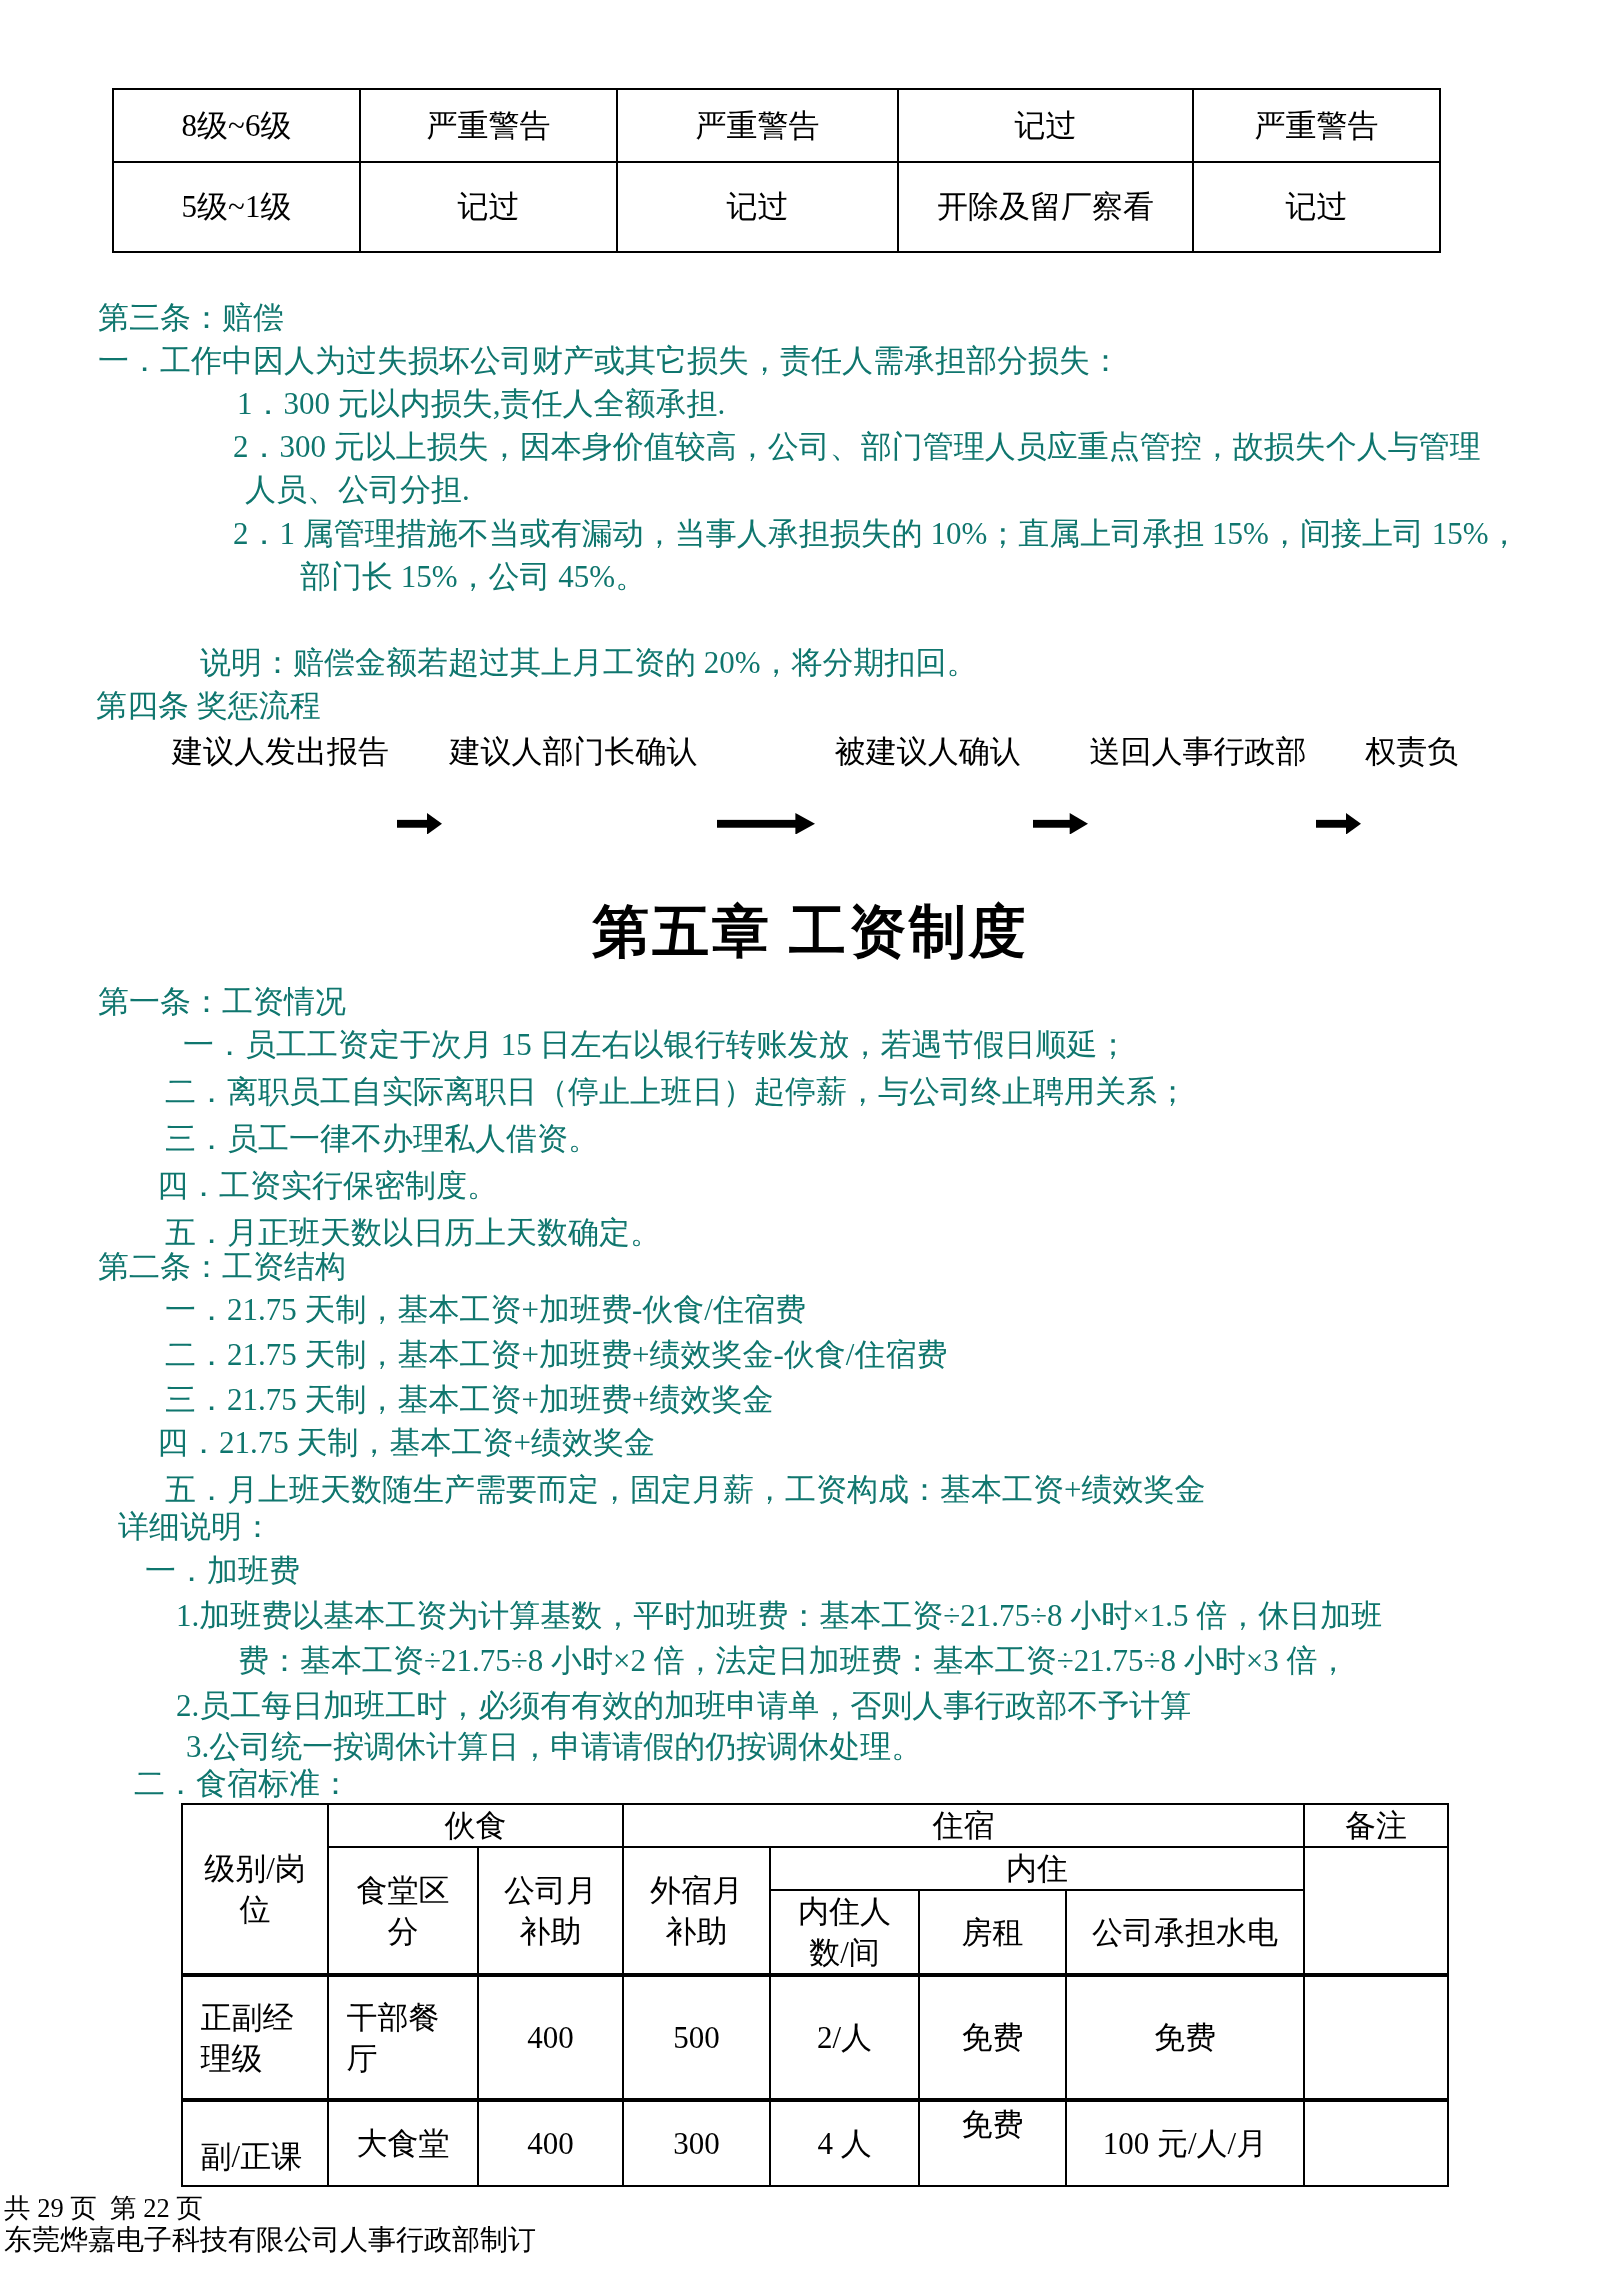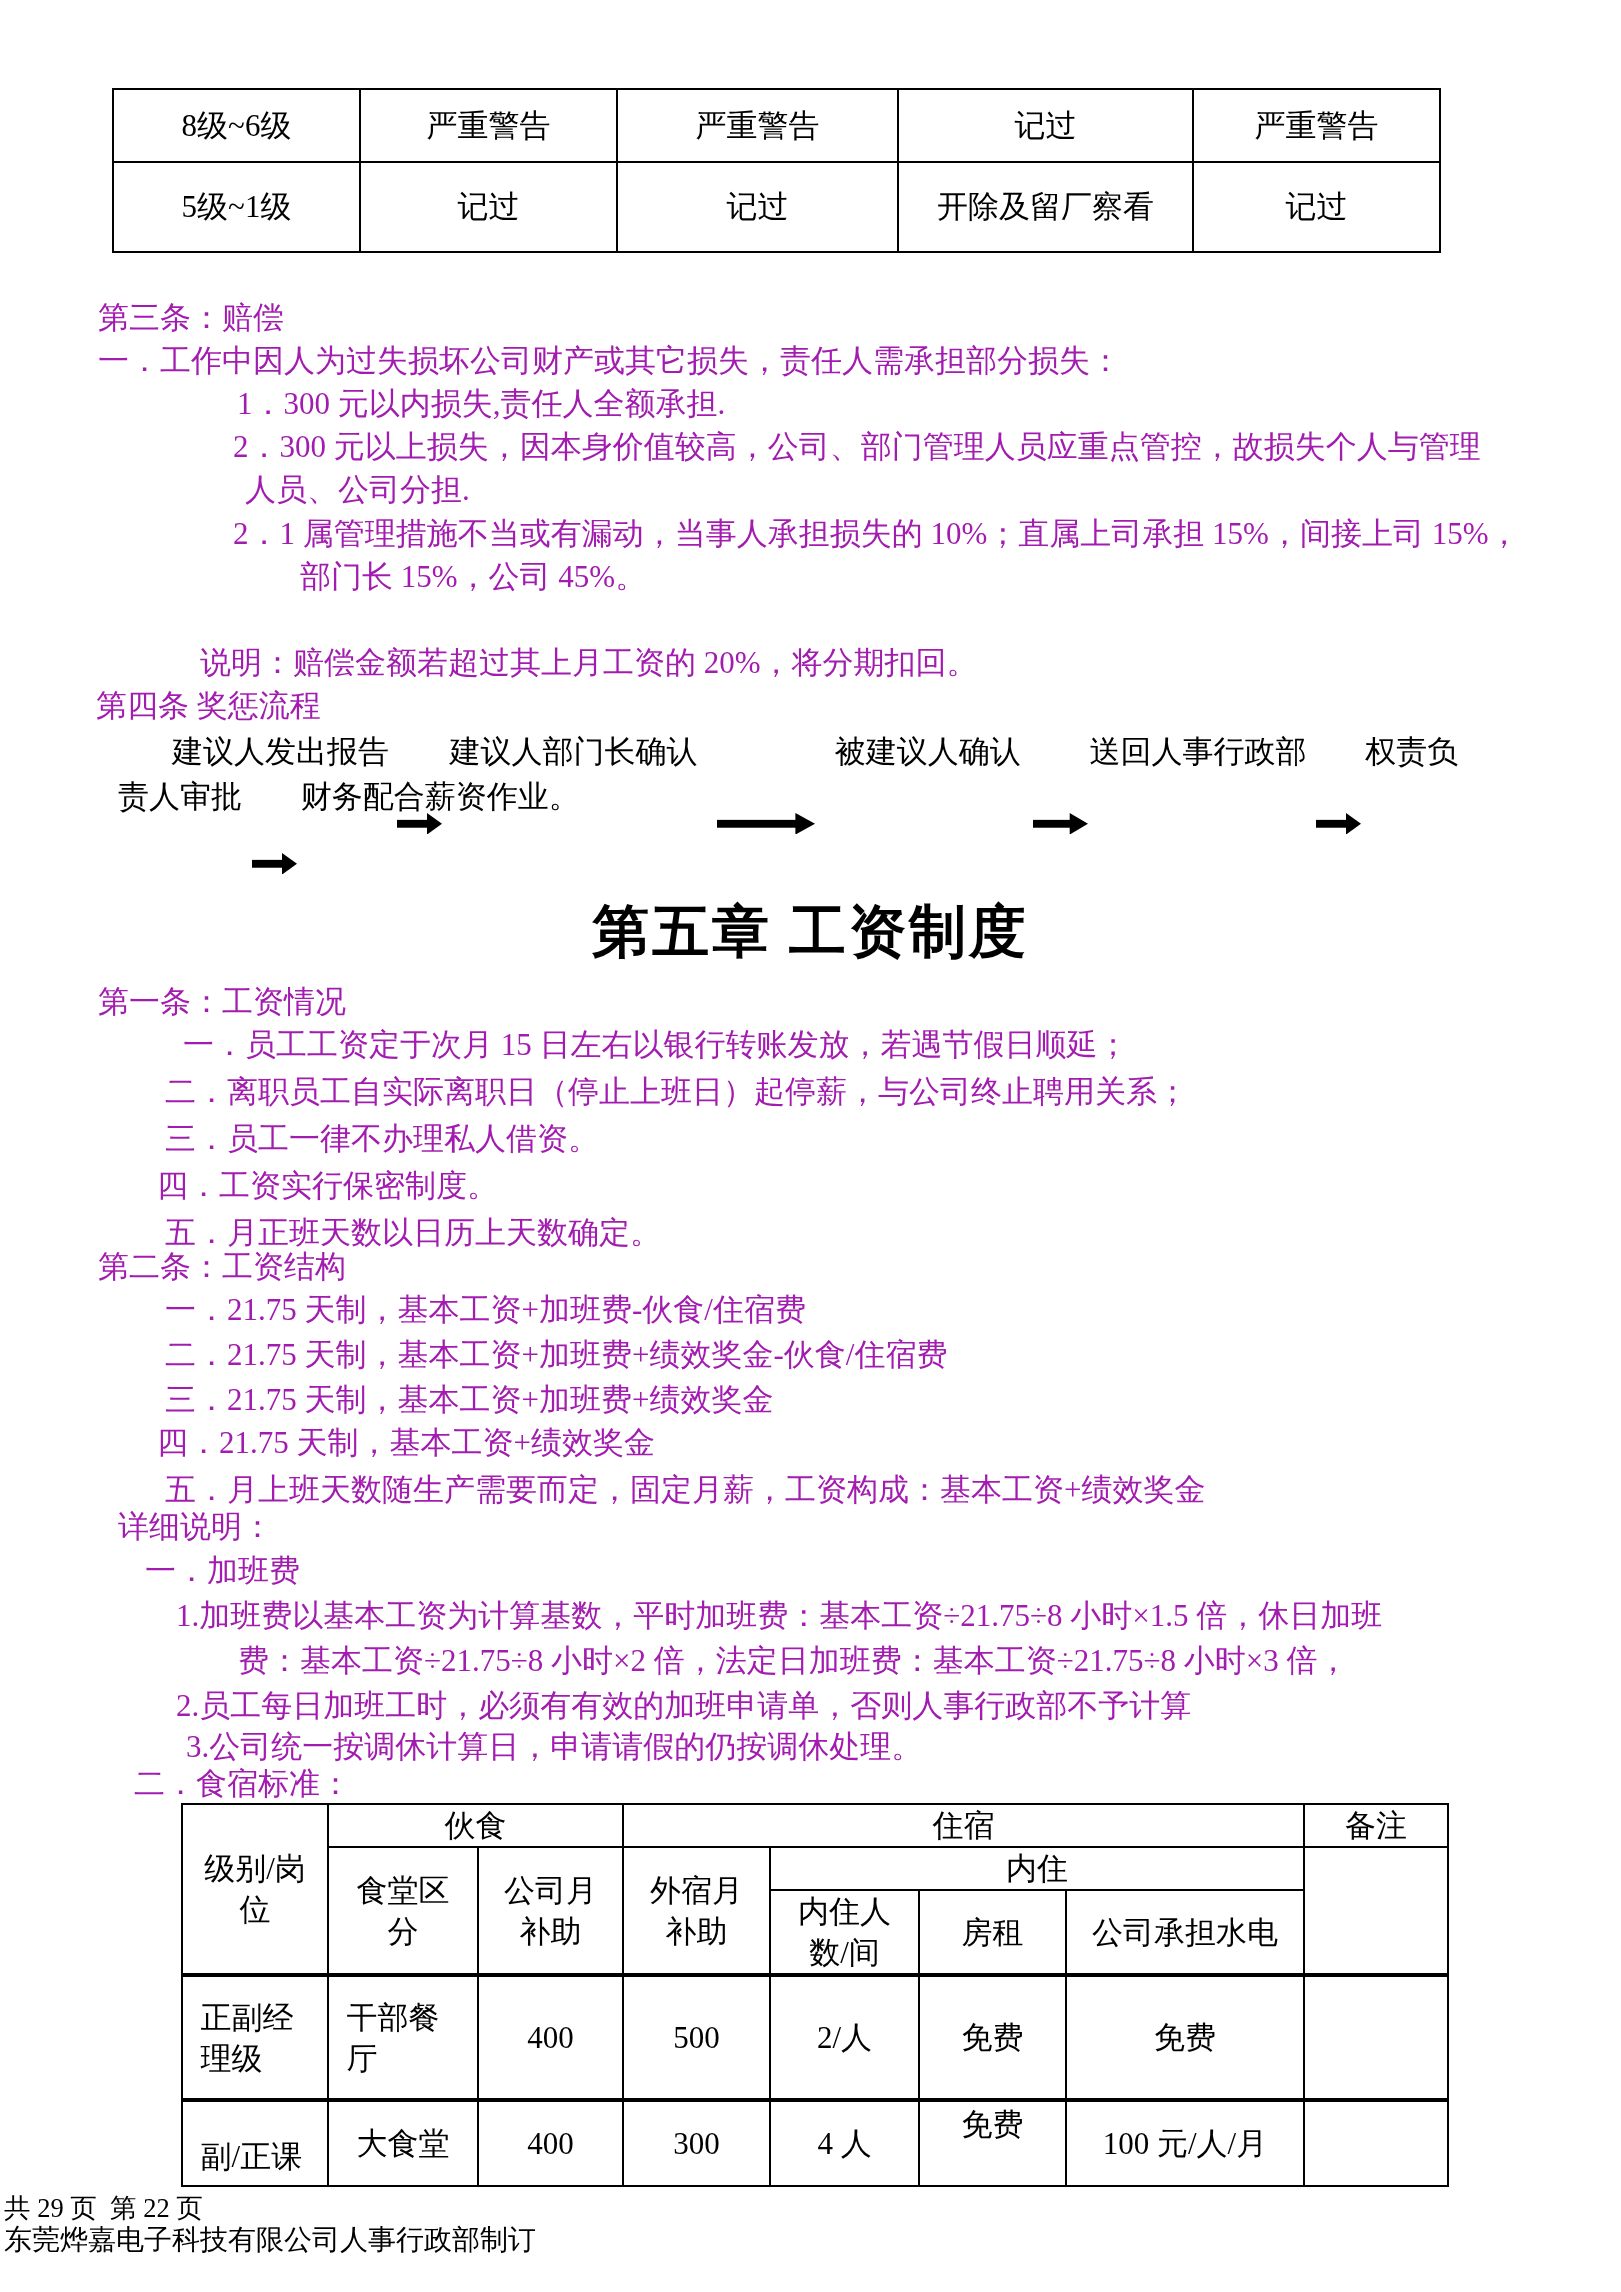--- a/index.html
+++ b/index.html
@@ -10,21 +10,21 @@
     background:#ffffff;
     color:#000;
     font-family:"Liberation Serif","DejaVu Serif",serif;
     overflow:hidden;
   }
   .line{
     position:absolute;
     font-size:31px;
     line-height:39px;
     white-space:pre;
-    color:#a21caf;
+    color:#0f766e;
     font-family:Liberation Serif, serif;
   }
   .chapter-title{
     position:absolute;
     left:0;top:894px;width:1621px;
     text-align:center;
     font-size:57px;
     font-weight:bold;
     letter-spacing:2.9px;
     white-space:pre;
@@ -150,30 +150,20 @@
     <span>送回人事行政部</span>
     <span class="arrow" style="width:45px;margin:0 3.9px 0 9.8px">
       <svg viewBox="0 0 60 22" preserveAspectRatio="none">
           <rect x="0" y="7" width="44" height="8"></rect>
           <polygon points="40,0 60,11 40,22"></polygon>
         </svg>
     </span>
     <span>权责负</span>
   </div>
 
-  <div class="flow" style="left:118px;top:774px">
-    <span>责人审批</span>
-    <span class="arrow" style="width:45px;margin:0 3.9px 9.8px 9.8px">
-      <svg viewBox="0 0 60 22" preserveAspectRatio="none">
-          <rect x="0" y="7" width="44" height="8"></rect>
-          <polygon points="40,0 60,11 40,22"></polygon>
-        </svg>
-    </span>
-    <span>财务配合薪资作业。</span>
-  </div>
 
   <div class="chapter-title">第五章 工资制度</div>
 
   <div class="line" style="left:98px;top:982px">第一条：工资情况</div>
   <div class="line" style="left:183px;top:1025px">一．员工工资定于次月 15 日左右以银行转账发放，若遇节假日顺延；</div>
   <div class="line" style="left:165px;top:1072px">二．离职员工自实际离职日（停止上班日）起停薪，与公司终止聘用关系；</div>
   <div class="line" style="left:165px;top:1119px">三．员工一律不办理私人借资。</div>
   <div class="line" style="left:157px;top:1166px">四．工资实行保密制度。</div>
   <div class="line" style="left:165px;top:1213px">五．月正班天数以日历上天数确定。</div>
 

